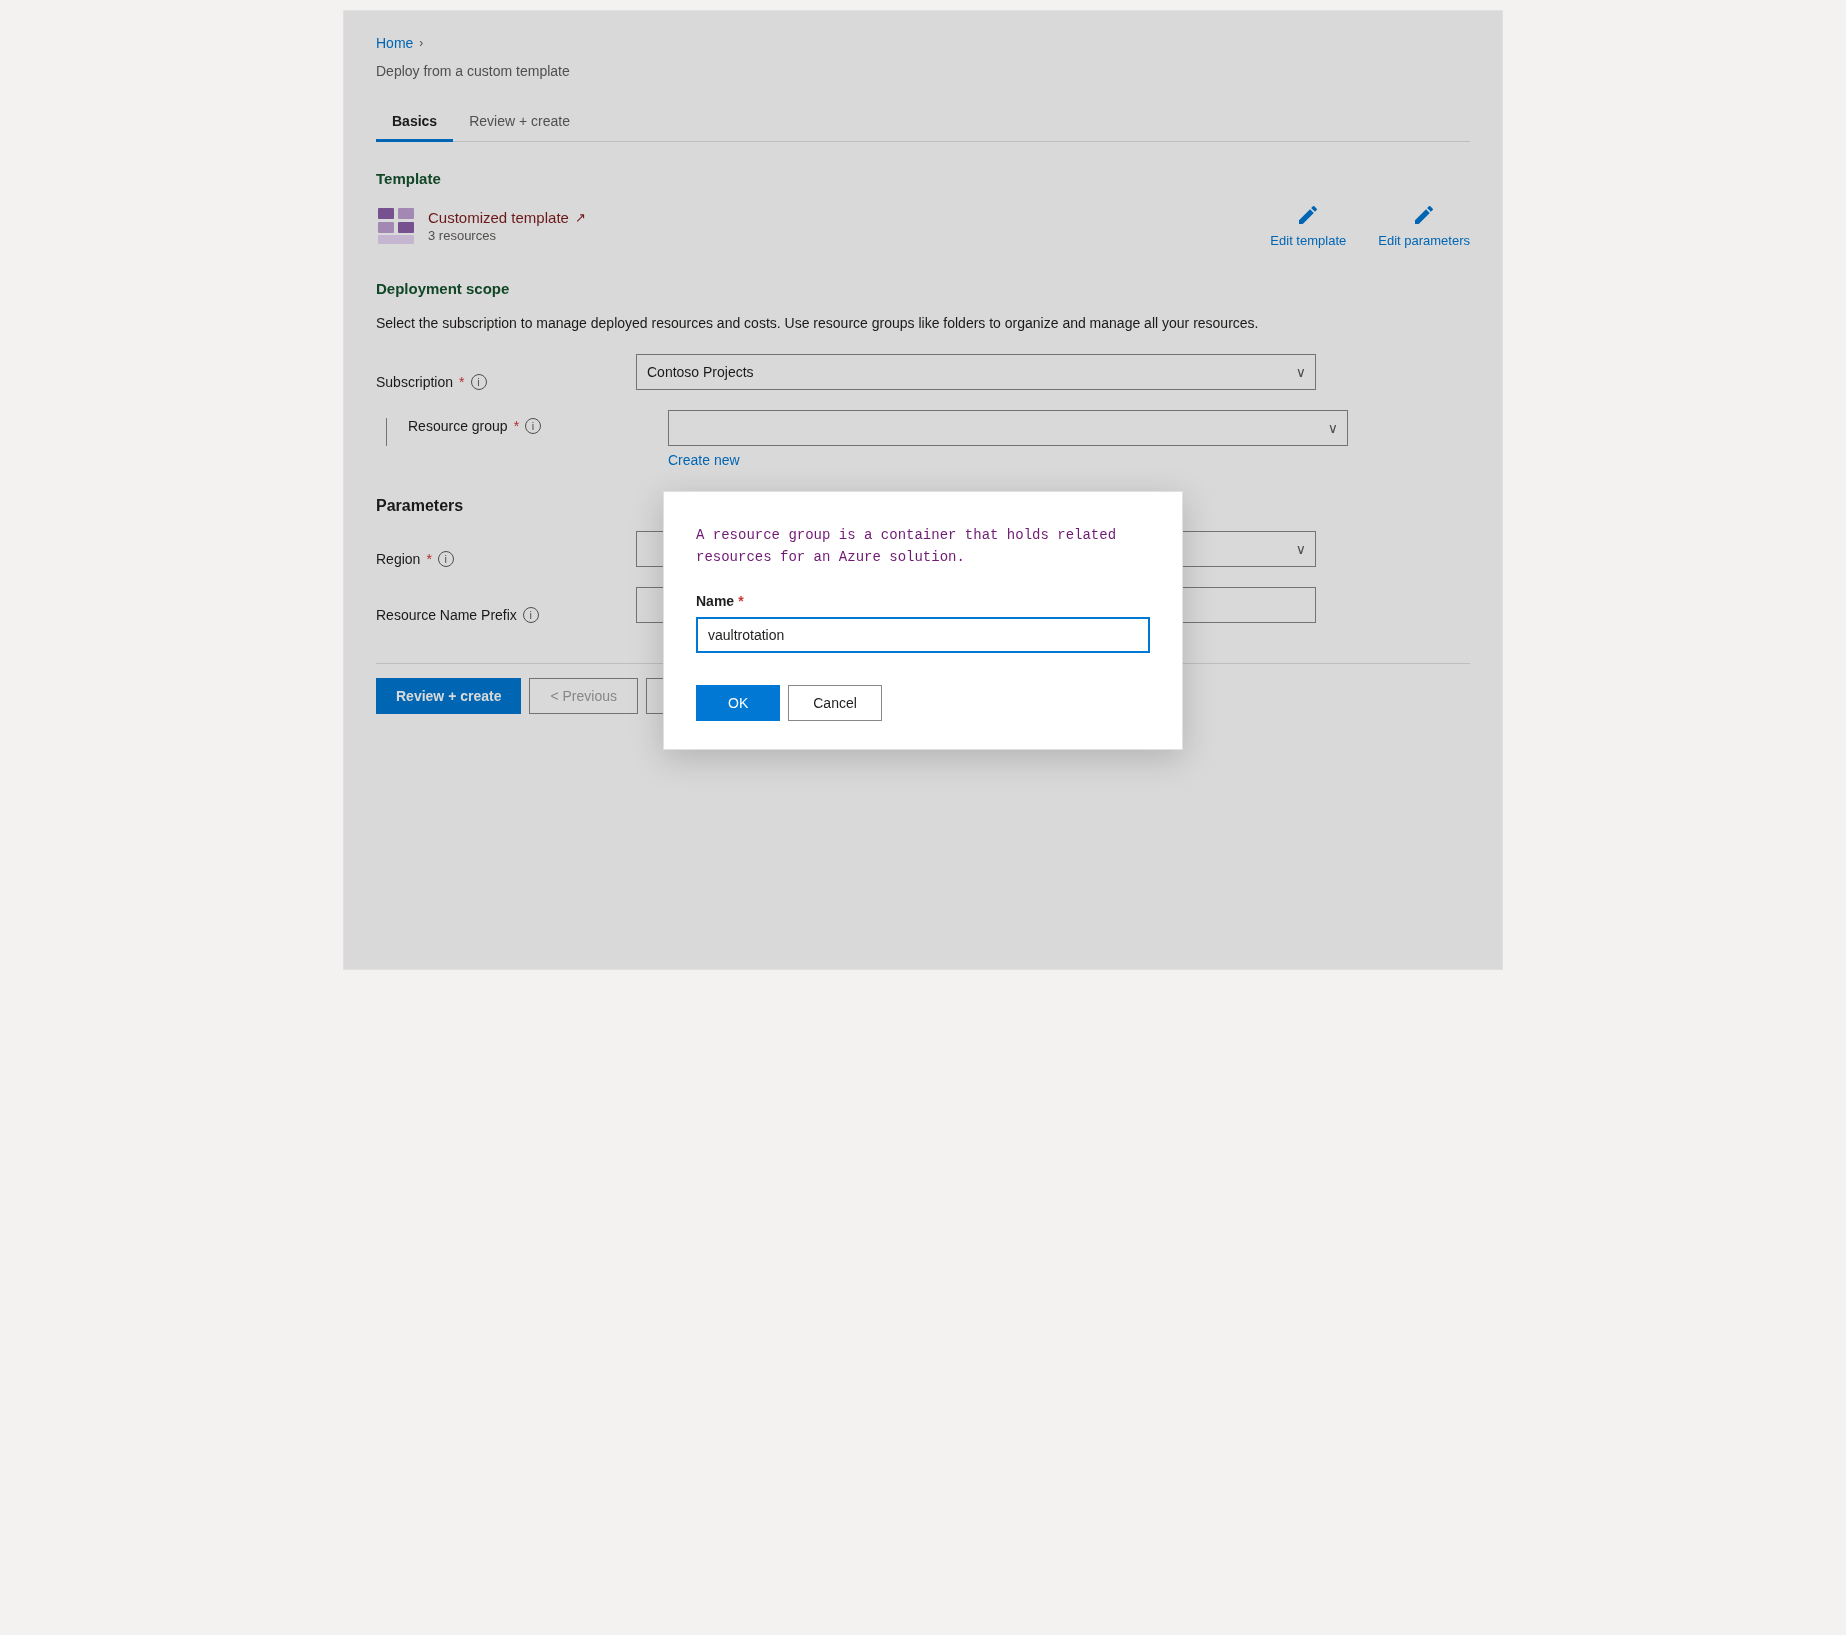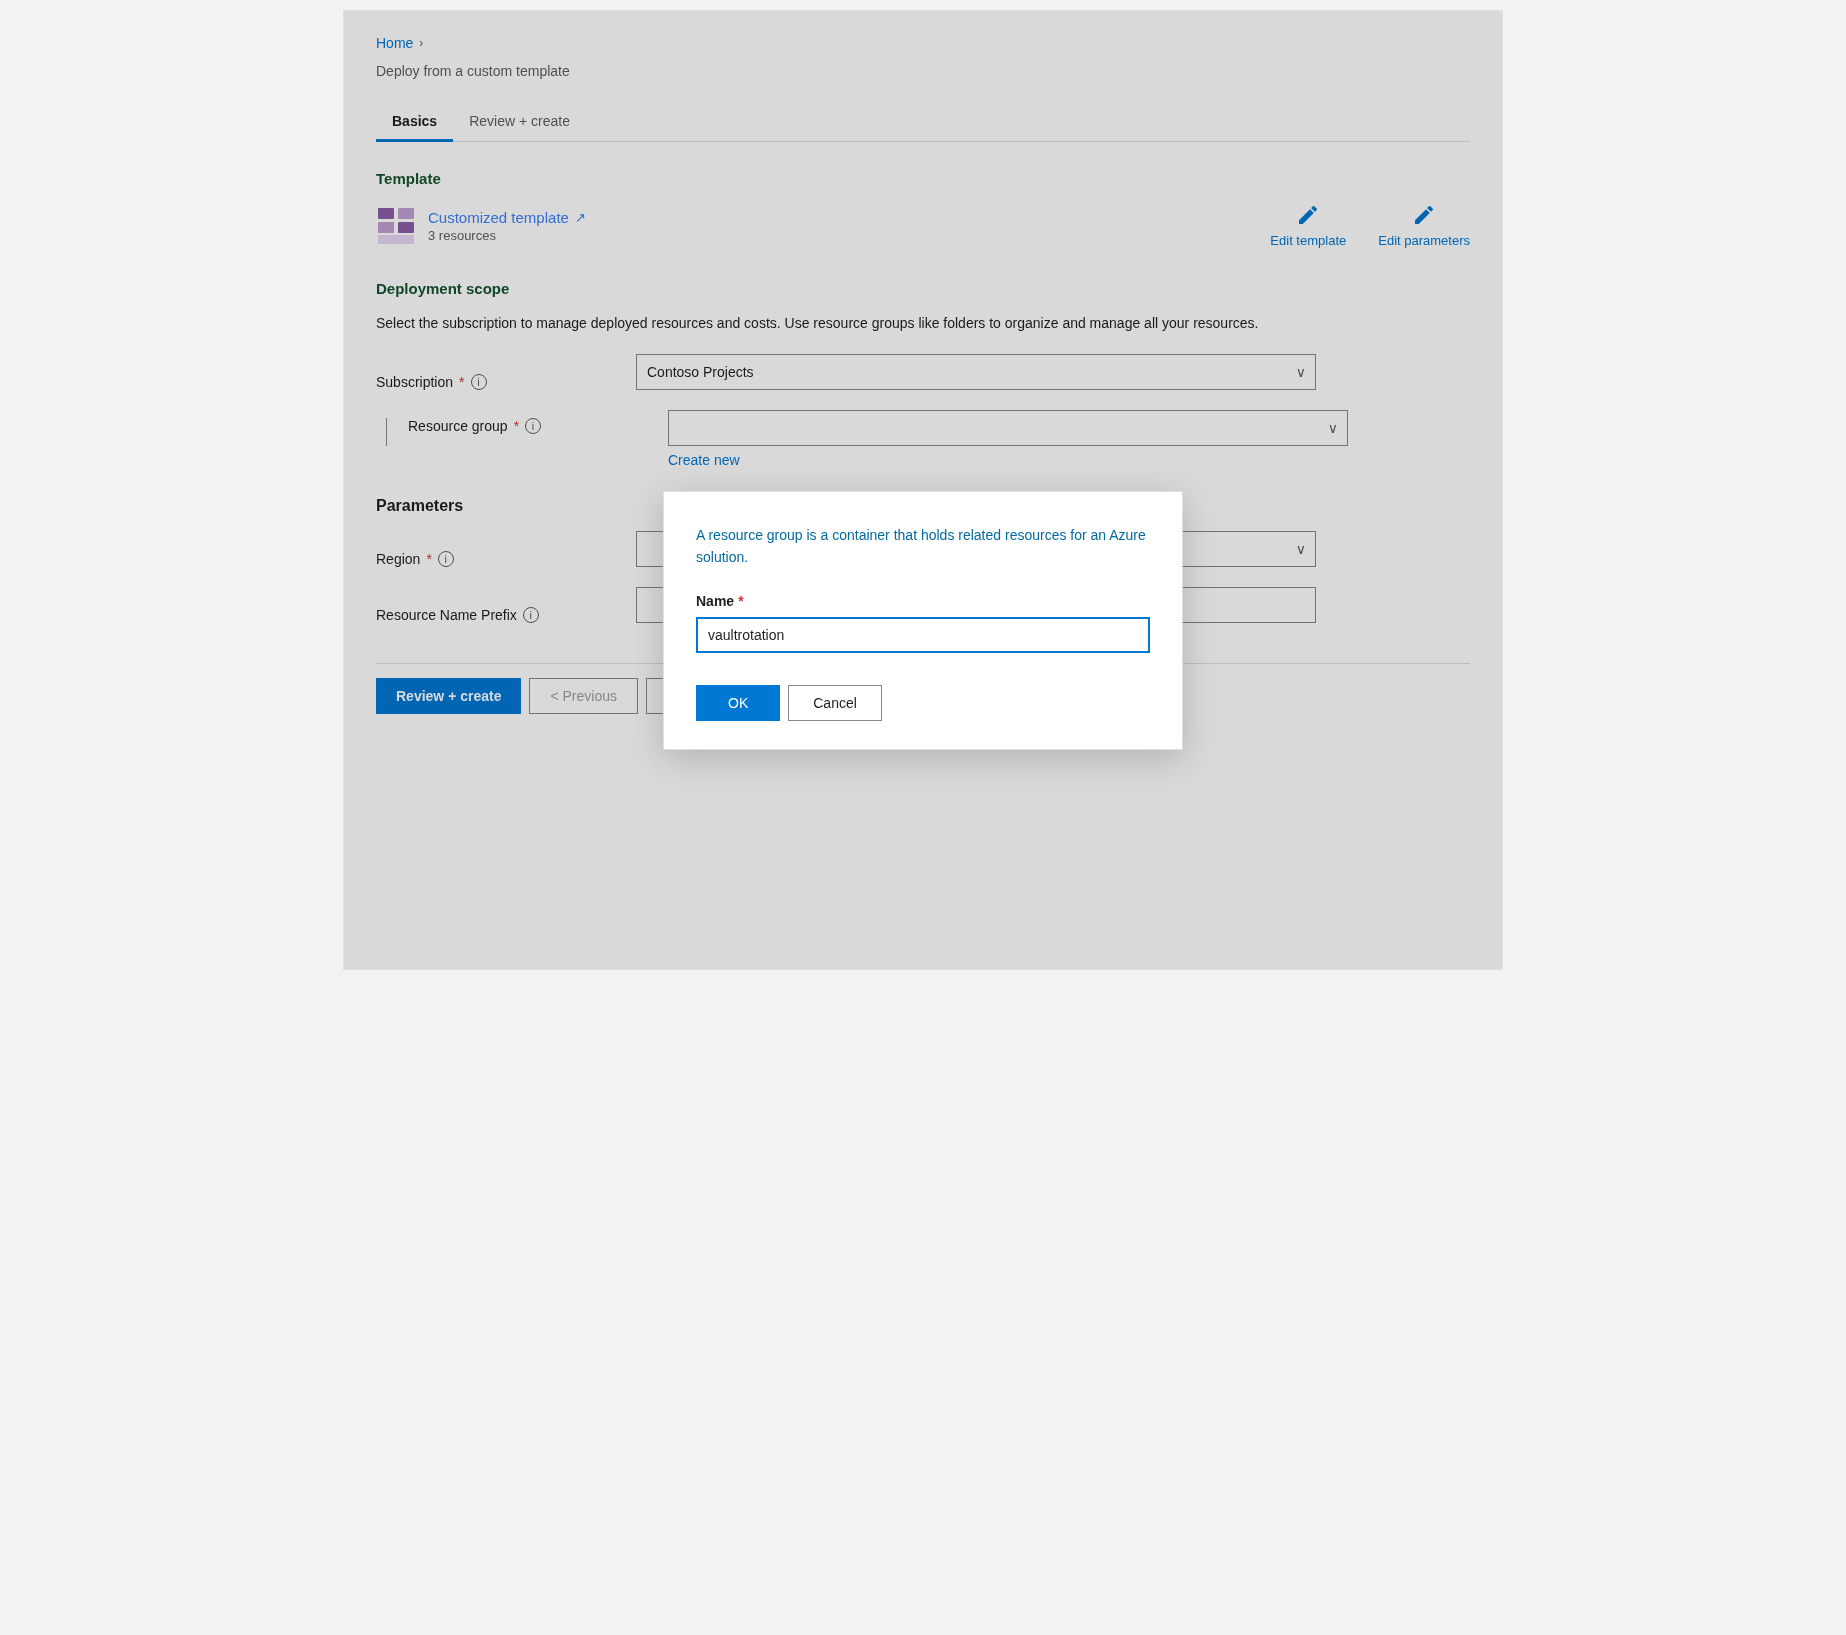--- a/index.html
+++ b/index.html
@@ -85,21 +85,21 @@
       align-items: center;
       gap: 12px;
     }
     .template-icon {
       width: 40px;
       height: 40px;
       flex-shrink: 0;
     }
     .template-info {}
     .template-name {
-      color: #3b82f6;
+      color: #7f1d1d;
       font-size: 15px;
       font-weight: 500;
       text-decoration: none;
       display: flex;
       align-items: center;
       gap: 6px;
     }
     .template-resources {
       font-size: 13px;
       color: #605e5c;
@@ -294,23 +294,24 @@
     .modal {
       background: #fff;
       border: 1px solid #e0e0e0;
       box-shadow: 0 8px 32px rgba(0,0,0,0.18);
       width: 520px;
       padding: 32px 32px 28px 32px;
       position: relative;
     }
     .modal-desc {
       font-size: 14px;
-      color: #0369a1;
+      color: #701a75;
       line-height: 1.6;
       margin-bottom: 24px;
+      font-family: Liberation Mono, monospace;
     }
     .modal-label {
       font-size: 14px;
       font-weight: 600;
       color: #201f1e;
       margin-bottom: 8px;
       display: flex;
       align-items: center;
       gap: 4px;
     }

